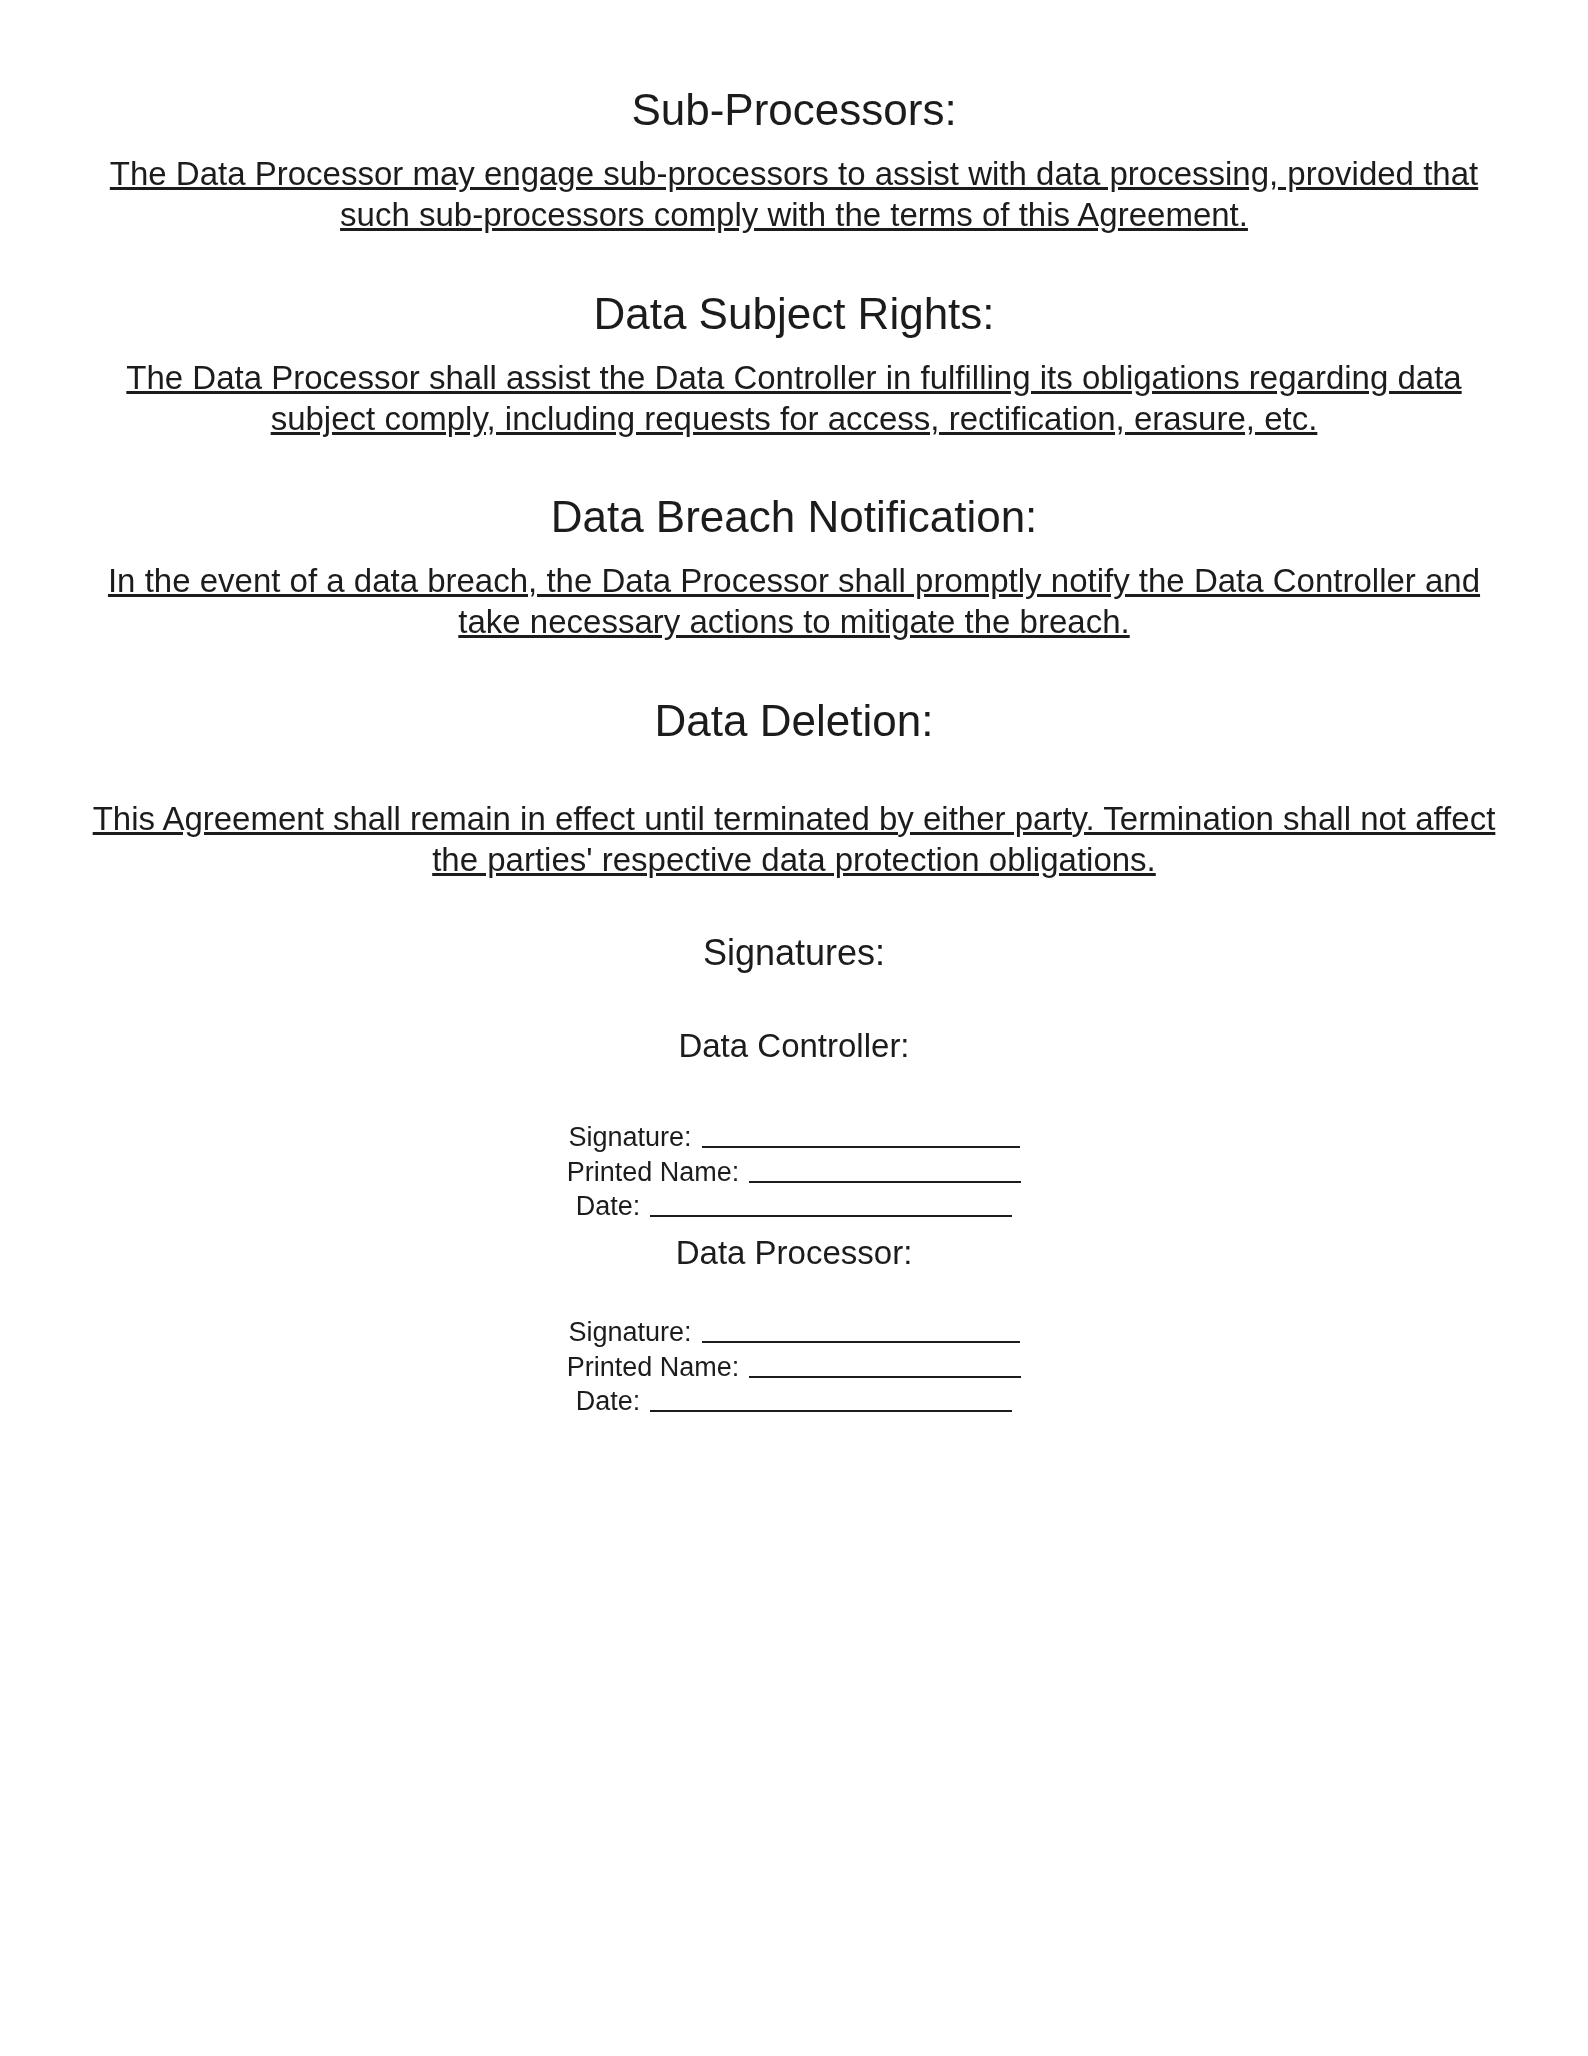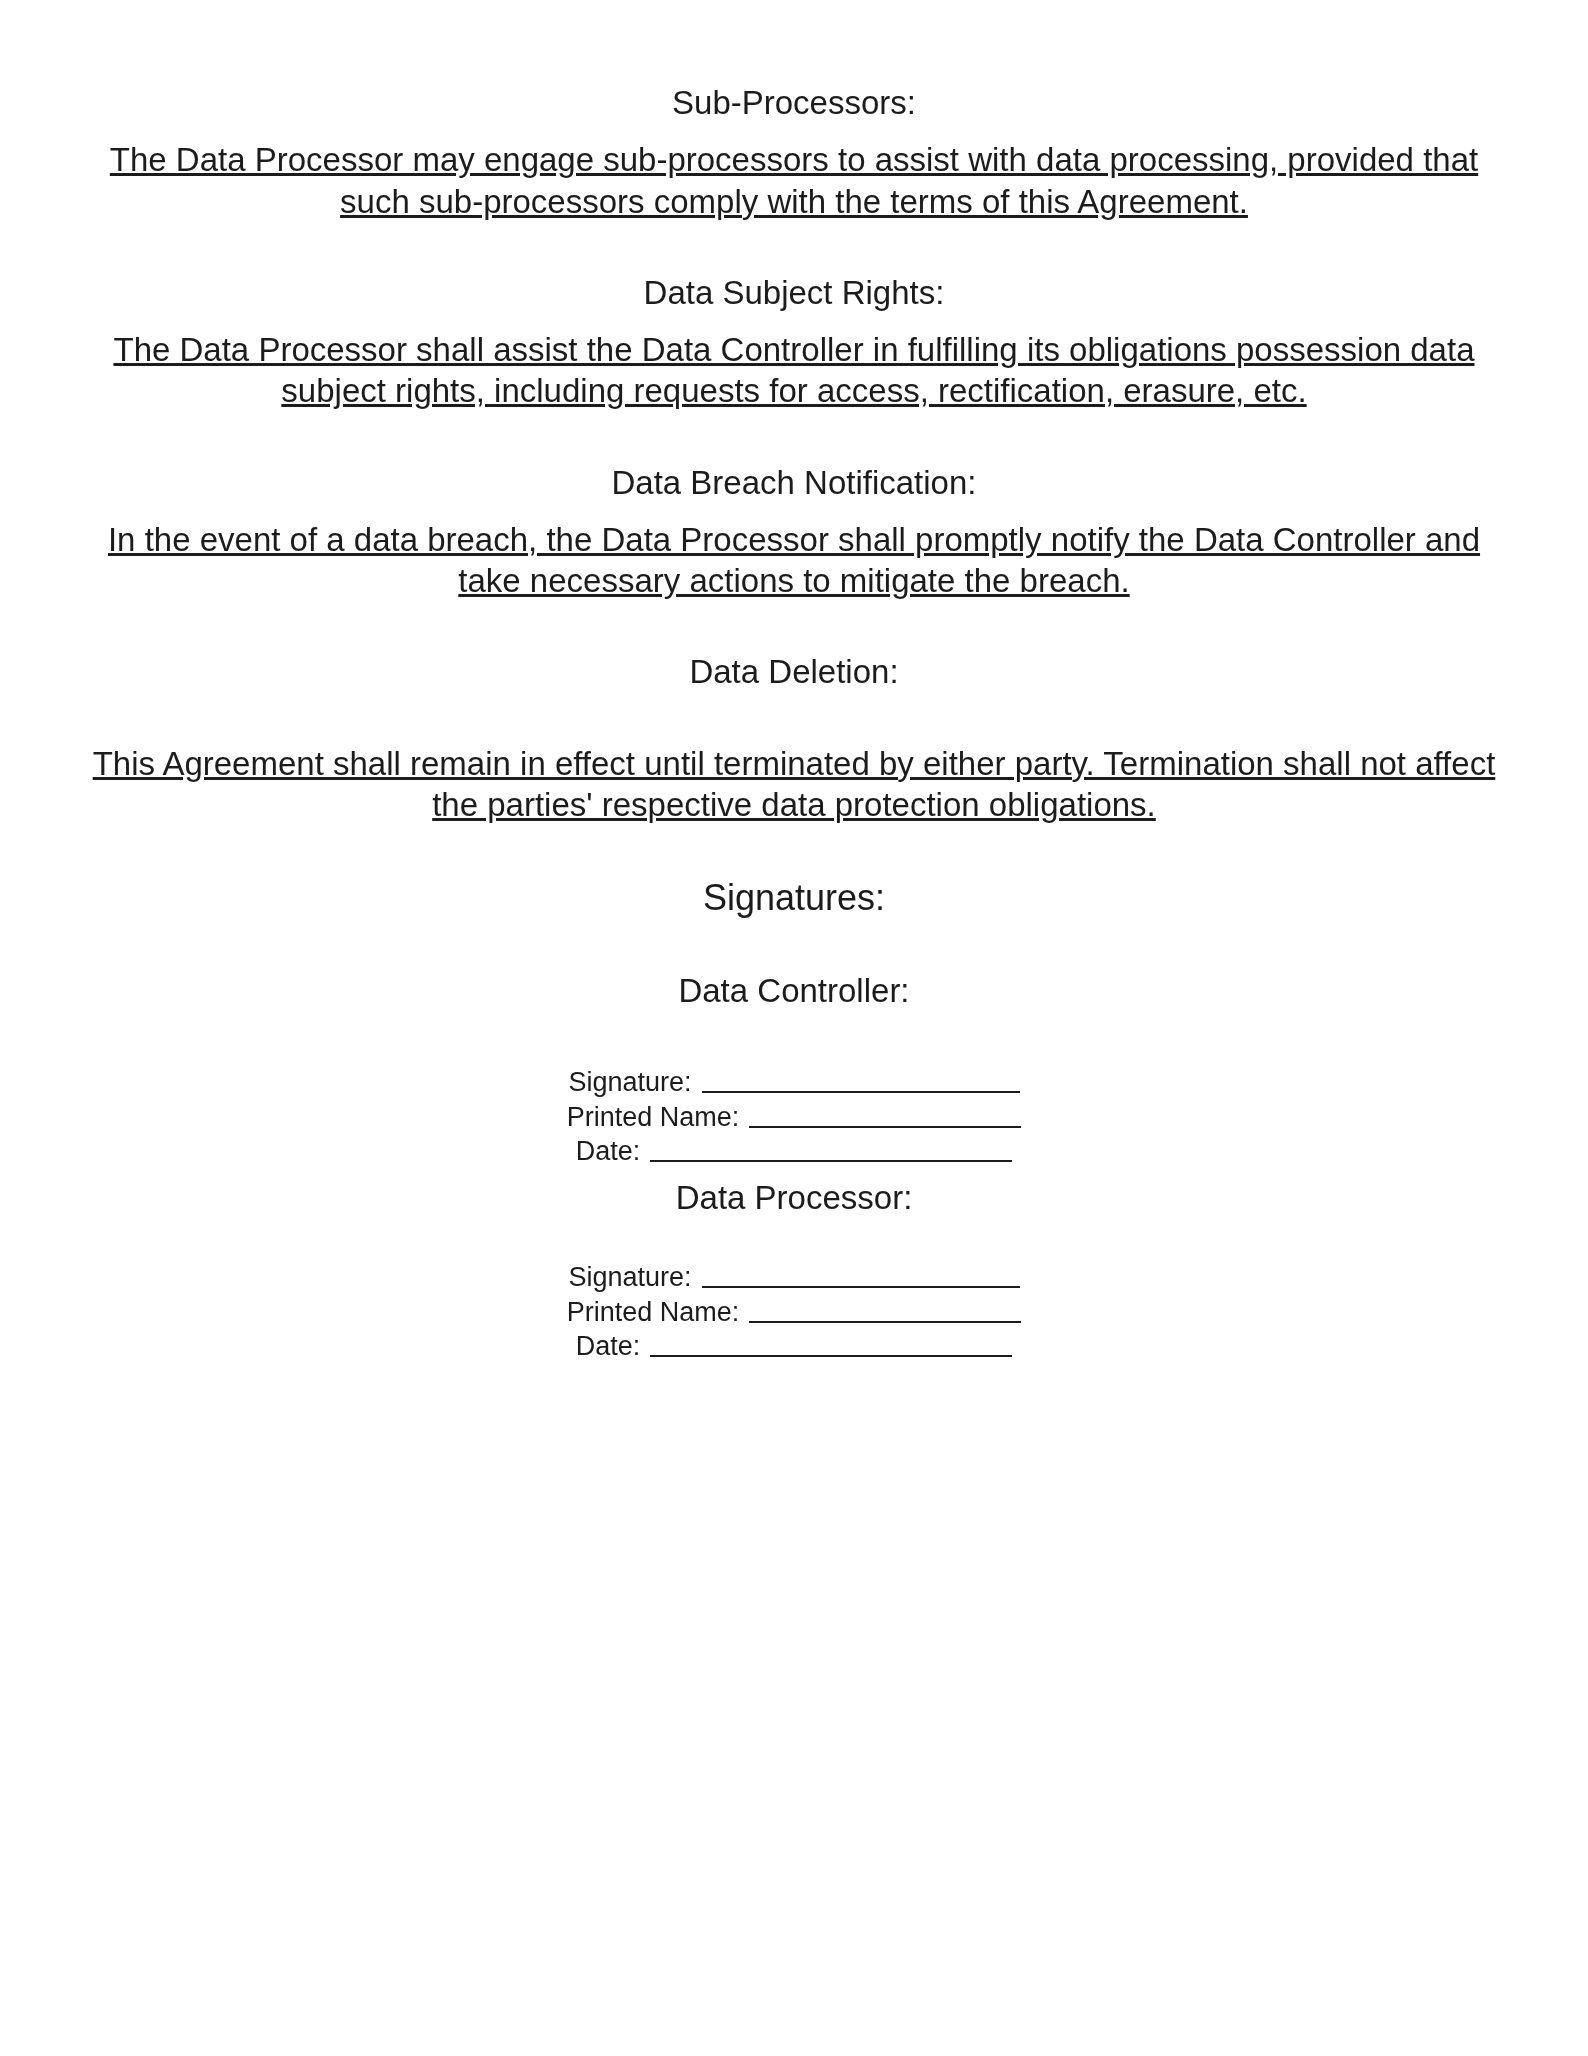--- a/index.html
+++ b/index.html
@@ -23,21 +23,21 @@
   }
 
   .doc-section {
     text-align: center;
     font-size: 33px;
     line-height: 1.25;
     margin-bottom: 50px;
   }
 
   .doc-section .section-heading {
-    font-size: 33px;
+    font-size: 44px;
     font-weight: 400;
     line-height: 1.25;
   }
 
   .doc-section .section-body {
     max-width: 1410px;
     margin: 16px auto;
     text-decoration: underline;
   }
 
@@ -91,21 +91,21 @@
 
 <div class="page">
 
   <section class="doc-section">
     <div class="section-heading">Sub-Processors:</div>
     <p class="section-body">The Data Processor may engage sub-processors to assist with data processing, provided that such sub-processors comply with the terms of this Agreement.</p>
   </section>
 
   <section class="doc-section">
     <div class="section-heading">Data Subject Rights:</div>
-    <p class="section-body">The Data Processor shall assist the Data Controller in fulfilling its obligations possession data subject rights, including requests for access, rectification, erasure, etc.</p>
+    <p class="section-body">The Data Processor shall assist the Data Controller in fulfilling its obligations regarding data subject comply, including requests for access, rectification, erasure, etc.</p>
   </section>
 
   <section class="doc-section">
     <div class="section-heading">Data Breach Notification:</div>
     <p class="section-body">In the event of a data breach, the Data Processor shall promptly notify the Data Controller and take necessary actions to mitigate the breach.</p>
   </section>
 
   <section class="doc-section">
     <div class="section-heading">Data Deletion:</div>
   </section>

